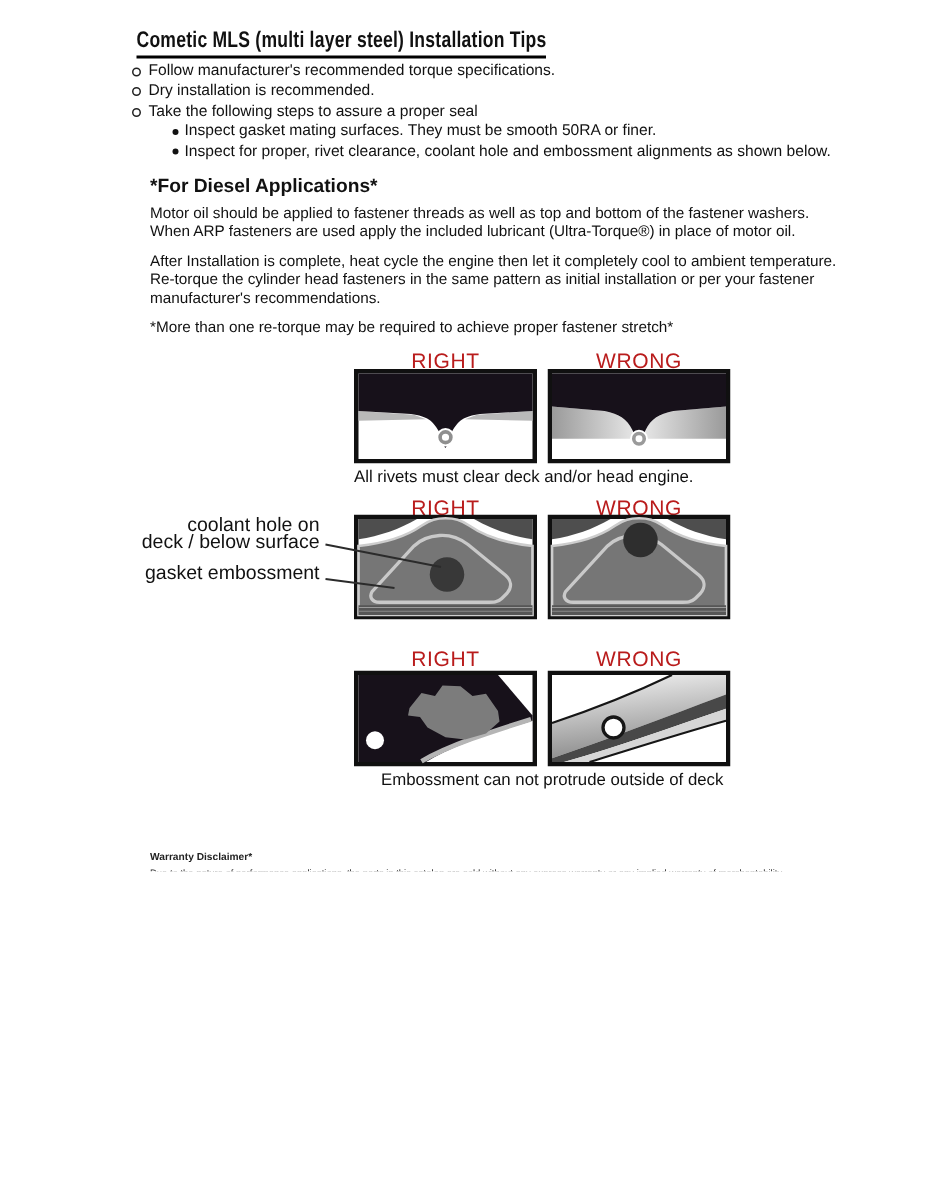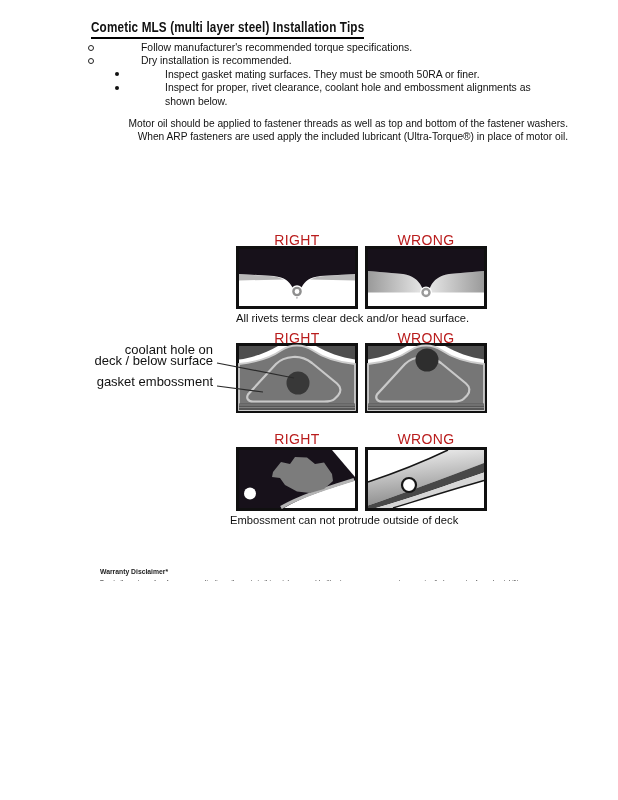--- a/index.html
+++ b/index.html
@@ -2,29 +2,29 @@
 <html><head>
 <meta charset="utf-8">
 <style>
   html,body{margin:0;padding:0;background:#fff;}
   .page{position:relative;width:618px;height:581px;background:#ffffff;
         font-family:"Liberation Sans", sans-serif;color:#111;overflow:hidden;}
   .title{position:absolute;left:91px;top:18px;font-size:15px;font-weight:bold;
          white-space:nowrap;border-bottom:2px solid #000;padding-bottom:2px;
          transform:scaleX(0.78);transform-origin:left top;letter-spacing:0.2px;}
   .bullets{position:absolute;left:88px;top:41px;font-size:10.4px;line-height:13.4px;width:470px;}
-  .b-row{display:flex;align-items:flex-start;gap:42px;}
+  .b-row{display:flex;align-items:flex-start;}
   .b-row.sub{margin-left:27px;}
   .circ{flex:0 0 auto;width:4px;height:4px;border:1px solid #222;border-radius:50%;
         margin:4px 5px 0 0;}
   .dot{flex:0 0 auto;width:4px;height:4px;background:#111;border-radius:50%;
         margin:4.5px 4px 0 0;}
   .diesel{position:absolute;left:100px;top:118px;width:468px;font-size:10.2px;line-height:12.5px;}
   .diesel h2{font-size:12.8px;font-weight:bold;margin:0 0 6px 0;}
-  .diesel p{margin:0 0 7px 0;text-align:right;}
+  .diesel p{margin:0 0 7px 0;}
   .dgroup{position:absolute;left:0;width:618px;}
   .rw-label{position:absolute;top:0;width:122px;text-align:center;font-size:14px;
             color:#b91c1c;letter-spacing:0.4px;}
   .dbox{position:absolute;display:block;}
   .caption{position:absolute;font-size:11.2px;line-height:13.5px;color:#111;white-space:nowrap;}
   .callout{position:absolute;font-size:13px;line-height:11.4px;text-align:right;color:#111;}
   .overlay{position:absolute;left:0;top:0;pointer-events:none;}
   .warranty{position:absolute;left:100px;top:569px;width:424px;font-size:6.3px;
             line-height:6.9px;color:#222;}
   .warranty .whead{font-size:6.8px;font-weight:bold;margin:0 0 4px 0;}
@@ -41,32 +41,39 @@
 
   <div class="bullets">
     <div class="b-row">
       <span class="circ"></span>
       <span>Follow manufacturer's recommended torque specifications.</span>
     </div>
     <div class="b-row">
       <span class="circ"></span>
       <span>Dry installation is recommended.</span>
     </div>
+    <div class="b-row">
+      <span class="circ"></span>
+      <span>Take the following steps to assure a proper seal</span>
+    </div>
     <div class="b-row sub">
       <span class="dot"></span>
       <span>Inspect gasket mating surfaces.  They must be smooth 50RA or finer.</span>
     </div>
     <div class="b-row sub">
       <span class="dot"></span>
       <span>Inspect for proper, rivet clearance, coolant hole and embossment alignments as shown below.</span>
     </div>
   </div>
 
   <div class="diesel">
+    <h2>*For Diesel Applications*</h2>
     <p>Motor oil should be applied to fastener threads as well as top and bottom of the fastener washers. When ARP fasteners are used apply the included lubricant (Ultra-Torque®) in place of motor oil.</p>
+    <p>After Installation is complete, heat cycle the engine then let it completely cool to ambient temperature. Re-torque the cylinder head fasteners in the same pattern as initial installation or per your fastener manufacturer's recommendations.</p>
+    <p>*More than one re-torque may be required to achieve proper fastener stretch*</p>
   </div>
 
   <div class="dgroup" style="top:232px;height:96px;">
     <div class="rw-label" style="left:236px;">RIGHT</div>
     <div class="rw-label" style="left:365px;">WRONG</div>
 
     <svg class="dbox" style="left:236px;top:14px;" width="122" height="63" viewBox="0 0 122 63">
       <rect x="1.5" y="1.5" width="119" height="60" fill="#ffffff" stroke="#101010" stroke-width="3"></rect>
       <path d="M3,28 L40,30.5 L48,33.5 L3,34.5 Z" fill="#b9b9b9"></path>
       <path d="M119,28 L82,30.5 L74,33.5 L119,34.5 Z" fill="#b9b9b9"></path>
@@ -89,21 +96,21 @@
       </defs>
       <rect x="1.5" y="1.5" width="119" height="60" fill="#ffffff" stroke="#101010" stroke-width="3"></rect>
       <path d="M3,25 L38,28 C48,30 53,34 57,40.5 L60,46.5 L3,46.5 Z" fill="url(#g1L)"></path>
       <path d="M119,25 L84,28 C74,30 69,34 65,40.5 L62,46.5 L119,46.5 Z" fill="url(#g1R)"></path>
       <path d="M3,3 H119 V25 L84,28 C74,30 69,33.5 65.5,40.5 C63,45.5 62.5,51 61,51
                C59.5,51 59,45.5 56.5,40.5 C53,33.5 48,30 38,28 L3,25 Z" fill="#17111a"></path>
       <circle cx="61" cy="46.5" r="6" fill="#ffffff"></circle>
       <circle cx="61" cy="46.5" r="3.5" fill="#ffffff" stroke="#9a9a9a" stroke-width="2.4"></circle>
     </svg>
 
-    <div class="caption" style="left:236px;top:80px;">All rivets terms clear deck and/or head surface.</div>
+    <div class="caption" style="left:236px;top:80px;">All rivets must clear deck and/or head engine.</div>
   </div>
 
   <div class="dgroup" style="top:330px;height:100px;">
     <div class="rw-label" style="left:236px;">RIGHT</div>
     <div class="rw-label" style="left:365px;">WRONG</div>
 
     <div class="callout" style="right:405px;top:14px;">
       <div>coolant hole on</div>
       <div>deck / below surface</div>
     </div>
@@ -167,21 +174,21 @@
       </defs>
       <rect x="1.5" y="1.5" width="119" height="61" fill="#ffffff" stroke="#101010" stroke-width="3"></rect>
       <path d="M3,35 C33,25 60,14 83,3 L119,3 L119,16 C76,32 40,46 3,58.5 Z" fill="url(#gW)"></path>
       <path d="M3,58.5 C40,46 76,32 119,16 L119,25.5 C82,38 48,50.5 11,61 L3,61 Z" fill="#484848"></path>
       <path d="M11,61 C48,50.5 82,38 119,25.5 L119,33.5 C92,41 62,50.5 28,61 Z" fill="#d6d6d6"></path>
       <path d="M3,35 C33,25 60,14 83,3" fill="none" stroke="#161616" stroke-width="1.4"></path>
       <path d="M28,61 C62,50.5 92,41 119,33.5" fill="none" stroke="#161616" stroke-width="1.4"></path>
       <circle cx="44" cy="38" r="7" fill="#ffffff" stroke="#161616" stroke-width="2.2"></circle>
     </svg>
 
-    <div class="caption" style="left:230px;top:83px;">
+    <div class="caption" style="left:254px;top:83px;">
       <div>Embossment can not protrude outside of deck</div>
     </div>
   </div>
 
   <div class="warranty">
     <div class="whead">Warranty Disclaimer*</div>
     <p>Due to the nature of performance applications, the parts in this catalog are sold without any express warranty or any implied warranty of merchantability or fitness for a particular purpose.  Cometic Gasket Inc., shall not, under any circumstances, be liable for any special, incidental or consequential damages, including, person, party or property, but not limited to, damage, or loss of property or equipment, loss of profits or revenue, cost of purchased or replacement goods, or claims of customers of the purchase, which may arise and/or result from sale, instillation or use of these parts.  Installation of these parts could adversely affect the motor manufacturers warranty coverage.</p>
     <p class="tight">VENUE-The agreed upon venue, in the event of dispute whatsoever between the parties, whether instituted by either party, including, but not limited to, contract terms, payment terms, delivery, type, defects, sufficiency of product, shall be the Court of Common Pleas, Lake County, Ohio or the Painesville Municipal Court, Lake County, Ohio, depending on the amount in controversy.</p>
     <p>This agreement shall be governed by and construed under the laws of the State of Ohio.</p>
     <p>All prices and terms are subject to change without notice.</p>

